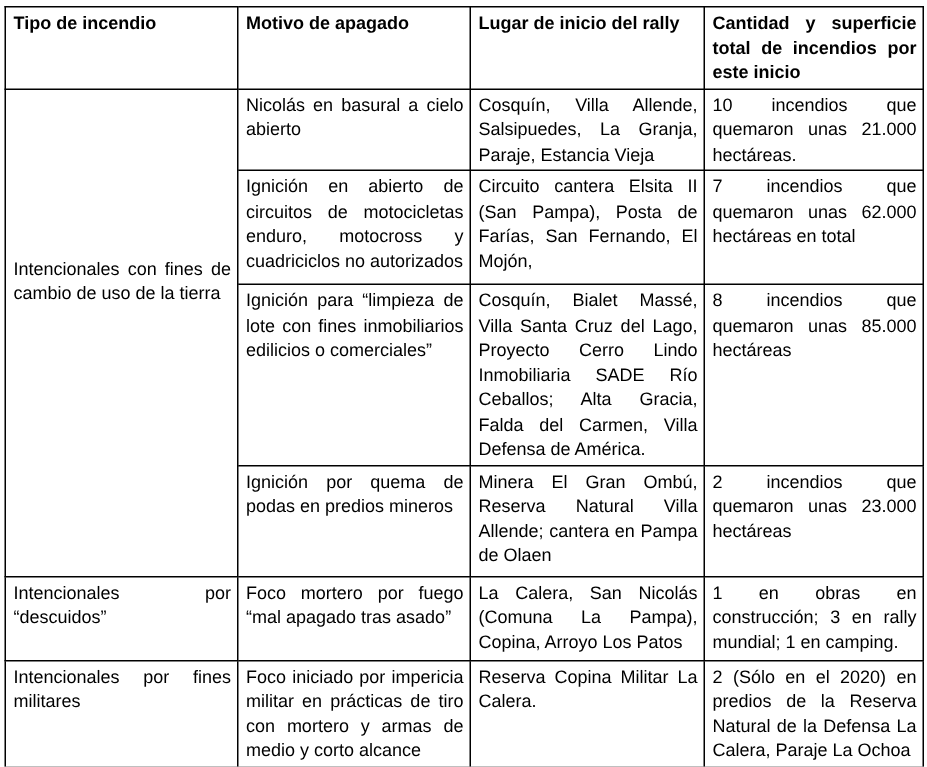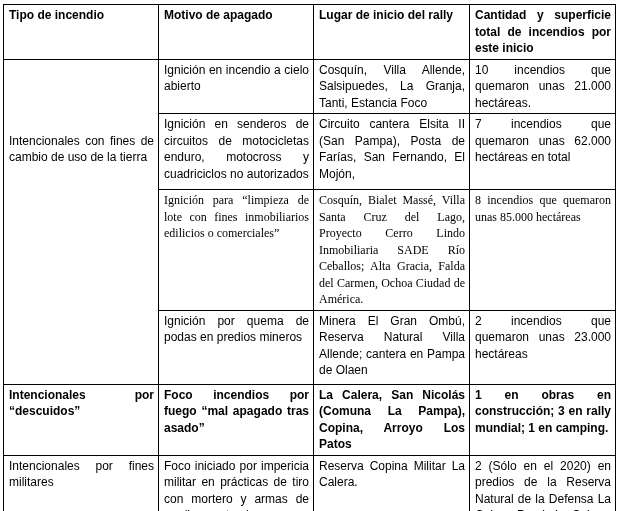--- a/index.html
+++ b/index.html
@@ -29,26 +29,26 @@
     word-wrap: break-word;
   }
   .fire-table th {
     font-weight: bold;
     text-align: justify;
   }
   
   tr.rh-head { height: 54px; }
   tr.rh-1 { height: 54px; }
   tr.rh-2 { height: 76px; }
-  tr.rh-3 { height: 119px; font-family: Liberation Serif, serif; }
+  tr.rh-3 { height: 119px; }
   tr.rh-4 { height: 74px; }
-  tr.rh-5 { height: 56px; font-weight: bold; }
+  tr.rh-5 { height: 56px; }
   tr.rh-6 { height: 70px; }
   
-  td.tipo-merged { padding-top: 73px; }
+  td.tipo-merged { padding-top: 111px; }
 </style>
 </head>
 <body>
 
 <table class="fire-table">
   <colgroup>
     <col style="width:155px">
     <col style="width:155px">
     <col style="width:156px">
     <col style="width:146px">
@@ -57,42 +57,42 @@
     <tr class="rh-head">
       <th>Tipo de incendio</th>
       <th>Motivo de apagado</th>
       <th>Lugar de inicio del rally</th>
       <th>Cantidad y superficie total de incendios por este inicio</th>
     </tr>
   </thead>
   <tbody>
     <tr class="rh-1">
       <td class="tipo-merged" rowspan="4">Intencionales con fines de cambio de uso de la tierra</td>
-      <td>Ignición en incendio a cielo abierto</td>
-      <td>Cosquín, Villa Allende, Salsipuedes, La Granja, Tanti, Estancia Foco</td>
+      <td>Nicolás en basural a cielo abierto</td>
+      <td>Cosquín, Villa Allende, Salsipuedes, La Granja, Paraje, Estancia Vieja</td>
       <td>10 incendios que quemaron unas 21.000 hectáreas.</td>
     </tr>
     <tr class="rh-2">
-      <td>Ignición en senderos de circuitos de motocicletas enduro, motocross y cuadriciclos no autorizados</td>
+      <td>Ignición en abierto de circuitos de motocicletas enduro, motocross y cuadriciclos no autorizados</td>
       <td>Circuito cantera Elsita II (San Pampa), Posta de Farías, San Fernando, El Mojón,</td>
       <td>7 incendios que quemaron unas 62.000 hectáreas en total</td>
     </tr>
     <tr class="rh-3">
       <td>Ignición para “limpieza de lote con fines inmobiliarios edilicios o comerciales”</td>
-      <td>Cosquín, Bialet Massé, Villa Santa Cruz del Lago, Proyecto Cerro Lindo Inmobiliaria SADE Río Ceballos; Alta Gracia, Falda del Carmen, Ochoa Ciudad de América.</td>
+      <td>Cosquín, Bialet Massé, Villa Santa Cruz del Lago, Proyecto Cerro Lindo Inmobiliaria SADE Río Ceballos; Alta Gracia, Falda del Carmen, Villa Defensa de América.</td>
       <td>8 incendios que quemaron unas 85.000 hectáreas</td>
     </tr>
     <tr class="rh-4">
       <td>Ignición por quema de podas en predios mineros</td>
       <td>Minera El Gran Ombú, Reserva Natural Villa Allende; cantera en Pampa de Olaen</td>
       <td>2 incendios que quemaron unas 23.000 hectáreas</td>
     </tr>
     <tr class="rh-5">
       <td>Intencionales por “descuidos”</td>
-      <td>Foco incendios por fuego “mal apagado tras asado”</td>
+      <td>Foco mortero por fuego “mal apagado tras asado”</td>
       <td>La Calera, San Nicolás (Comuna La Pampa), Copina, Arroyo Los Patos</td>
       <td>1 en obras en construcción; 3 en rally mundial; 1 en camping.</td>
     </tr>
     <tr class="rh-6">
       <td>Intencionales por fines militares</td>
       <td>Foco iniciado por impericia militar en prácticas de tiro con mortero y armas de medio y corto alcance</td>
       <td>Reserva Copina Militar La Calera.</td>
       <td>2 (Sólo en el 2020) en predios de la Reserva Natural de la Defensa La Calera, Paraje La Ochoa</td>
     </tr>
   </tbody>

